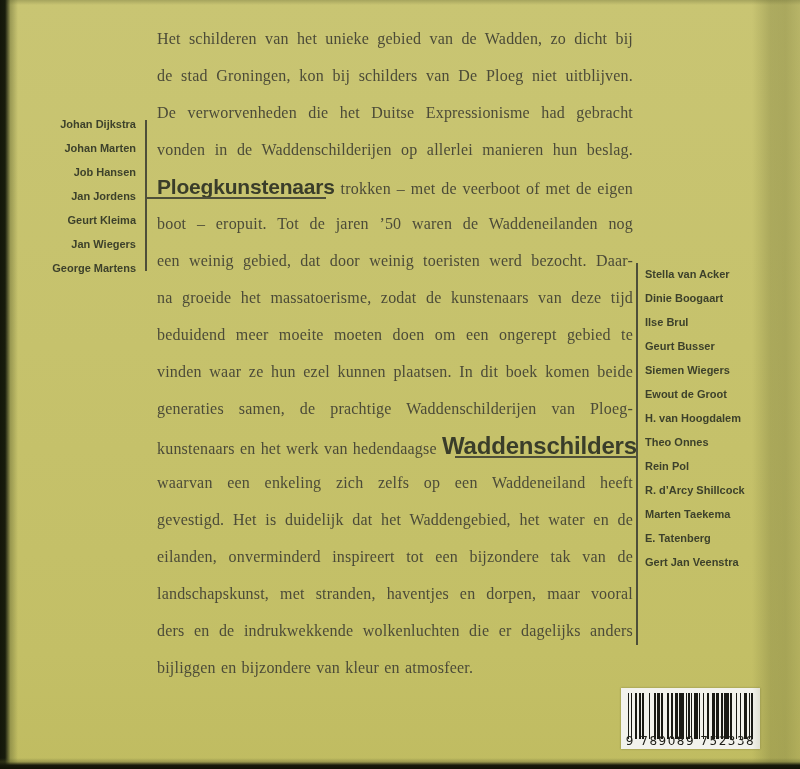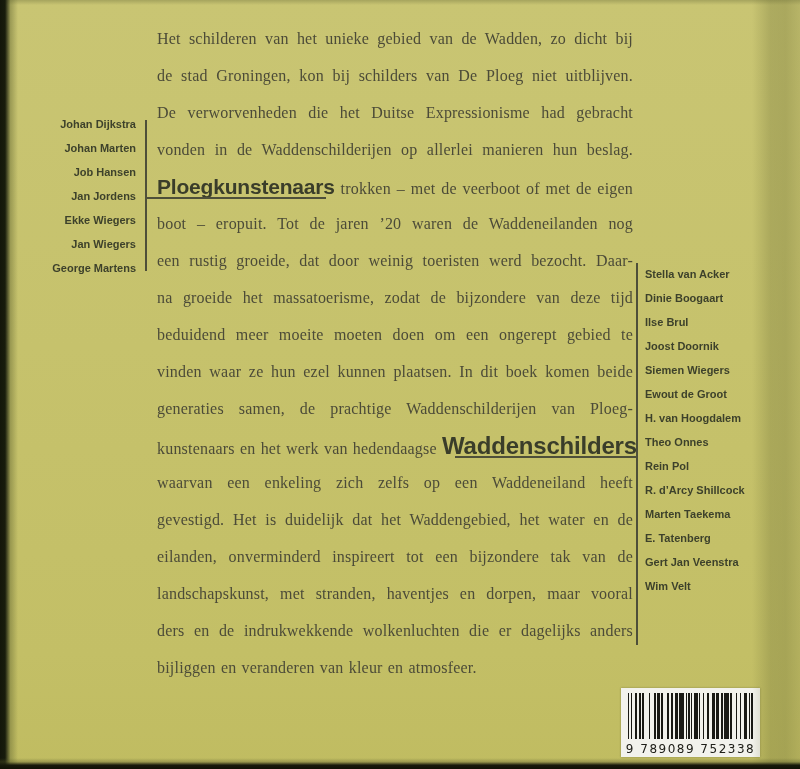--- a/index.html
+++ b/index.html
@@ -36,80 +36,79 @@
   .name{height:24px;line-height:24px;white-space:nowrap;}
 
   
   .rule{position:absolute;background:#4e4f39;}
   .rule-left-vert{left:145px;top:120px;width:2px;height:151px;}
   .rule-ploeg{left:145px;top:197px;width:181px;height:2px;}
   .rule-right-vert{left:636px;top:263px;width:2px;height:382px;}
   .rule-wadden{left:455px;top:456px;width:183px;height:2px;}
 
   
-  .barcode{position:absolute;left:621px;top:688px;width:139px;height:69px;background:#f2f2ec;
+  .barcode{position:absolute;left:621px;top:688px;width:139px;height:61px;background:#f2f2ec;
     box-shadow:0 0 2px rgba(40,40,20,.35);}
   .bars{position:absolute;left:7px;top:5px;width:125px;height:46px;display:flex;align-items:stretch;}
   .bbar{background:#191914;height:100%;}
   .bspace{height:100%;}
   .barcode-num{position:absolute;left:0;right:0;bottom:1px;text-align:center;
     font-family:"DejaVu Sans",sans-serif;font-size:12px;color:#20201a;letter-spacing:1.5px;
     white-space:nowrap;}
 </style>
 </head>
 <body>
 
 <div class="cover">
 
   <div class="main-text">
       <div class="tline"><span class="seg-t">Het schilderen van het unieke gebied van de Wadden, zo dicht bij</span></div>
       <div class="tline"><span class="seg-t">de stad Groningen, kon bij schilders van De Ploeg niet uitblijven.</span></div>
       <div class="tline"><span class="seg-t">De verworvenheden die het Duitse Expressionisme had gebracht</span></div>
       <div class="tline"><span class="seg-t">vonden in de Waddenschilderijen op allerlei manieren hun beslag.</span></div>
       <div class="tline"><span class="seg-hp">Ploegkunstenaars</span><span class="seg-t"> trokken – met de veerboot of met de eigen</span></div>
-      <div class="tline"><span class="seg-t">boot – eropuit. Tot de jaren ’20 waren de Waddeneilanden nog</span></div>
-      <div class="tline"><span class="seg-t">een rustig groeide, dat door weinig toeristen werd bezocht. Daar-</span></div>
-      <div class="tline"><span class="seg-t">na groeide het massatoerisme, zodat de bijzondere van deze tijd</span></div>
+      <div class="tline"><span class="seg-t">boot – eropuit. Tot de jaren ’50 waren de Waddeneilanden nog</span></div>
+      <div class="tline"><span class="seg-t">een weinig gebied, dat door weinig toeristen werd bezocht. Daar-</span></div>
+      <div class="tline"><span class="seg-t">na groeide het massatoerisme, zodat de kunstenaars van deze tijd</span></div>
       <div class="tline"><span class="seg-t">beduidend meer moeite moeten doen om een ongerept gebied te</span></div>
       <div class="tline"><span class="seg-t">vinden waar ze hun ezel kunnen plaatsen. In dit boek komen beide</span></div>
       <div class="tline"><span class="seg-t">generaties samen, de prachtige Waddenschilderijen van Ploeg-</span></div>
       <div class="tline"><span class="seg-t">kunstenaars en het werk van hedendaagse </span><span class="seg-hw">Waddenschilders</span></div>
       <div class="tline"><span class="seg-t">waarvan een enkeling zich zelfs op een Waddeneiland heeft</span></div>
       <div class="tline"><span class="seg-t">gevestigd. Het is duidelijk dat het Waddengebied, het water en de</span></div>
       <div class="tline"><span class="seg-t">eilanden, onverminderd inspireert tot een bijzondere tak van de</span></div>
       <div class="tline"><span class="seg-t">landschapskunst, met stranden, haventjes en dorpen, maar vooral</span></div>
       <div class="tline"><span class="seg-t">ders en de indrukwekkende wolkenluchten die er dagelijks anders</span></div>
-      <div class="tline tline-last"><span class="seg-t">bijliggen en veranderen van kleur en atmosfeer.</span></div>
+      <div class="tline tline-last"><span class="seg-t">bijliggen en bijzondere van kleur en atmosfeer.</span></div>
     </div>
 
   <div class="names names-left">
       <div class="name">Johan Dijkstra</div>
       <div class="name">Johan Marten</div>
       <div class="name">Job Hansen</div>
       <div class="name">Jan Jordens</div>
-      <div class="name">Ekke Wiegers</div>
+      <div class="name">Geurt Kleima</div>
       <div class="name">Jan Wiegers</div>
       <div class="name">George Martens</div>
     </div>
 
   <div class="names names-right">
       <div class="name">Stella van Acker</div>
       <div class="name">Dinie Boogaart</div>
       <div class="name">Ilse Brul</div>
-      <div class="name">Joost Doornik</div>
+      <div class="name">Geurt Busser</div>
       <div class="name">Siemen Wiegers</div>
       <div class="name">Ewout de Groot</div>
       <div class="name">H. van Hoogdalem</div>
       <div class="name">Theo Onnes</div>
       <div class="name">Rein Pol</div>
       <div class="name">R. d’Arcy Shillcock</div>
       <div class="name">Marten Taekema</div>
       <div class="name">E. Tatenberg</div>
       <div class="name">Gert Jan Veenstra</div>
-      <div class="name">Wim Velt</div>
     </div>
 
   <div class="rule rule-left-vert"></div>
   <div class="rule rule-ploeg"></div>
   <div class="rule rule-right-vert"></div>
   <div class="rule rule-wadden"></div>
 
   <div class="barcode">
     <div class="bars">
         <div class="bbar" style="width: 1.31579px;"></div>

